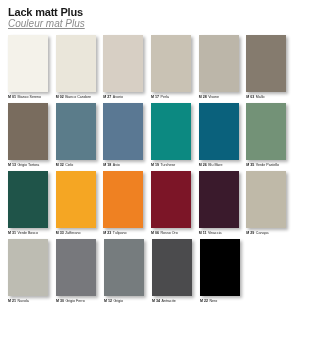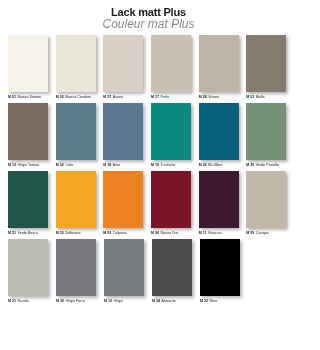--- a/index.html
+++ b/index.html
@@ -13,38 +13,38 @@
     font-family: "Liberation Sans", sans-serif;
     color: #231f20;
     overflow: hidden;
   }
   .page {
     width: 297px;
     height: 350px;
     position: relative;
     box-sizing: border-box;
     padding: 6px 8px 0 8px;
-    text-align: center;
   }
   .header {
     margin: 0 0 6px 0;
   }
   .title {
     font-size: 11px;
     font-weight: bold;
     letter-spacing: -0.2px;
     line-height: 13px;
     color: #1a1a1a;
   }
   .subtitle {
-    font-size: 12px;
+    font-size: 10px;
     font-style: italic;
     line-height: 10px;
     color: #8b8b8b;
     margin-top: 0px;
+    text-decoration: underline;
   }
   .grid {
     display: flex;
     flex-direction: column;
     gap: 3px;
   }
   .row {
     display: flex;
     flex-direction: row;
     gap: 5px;

